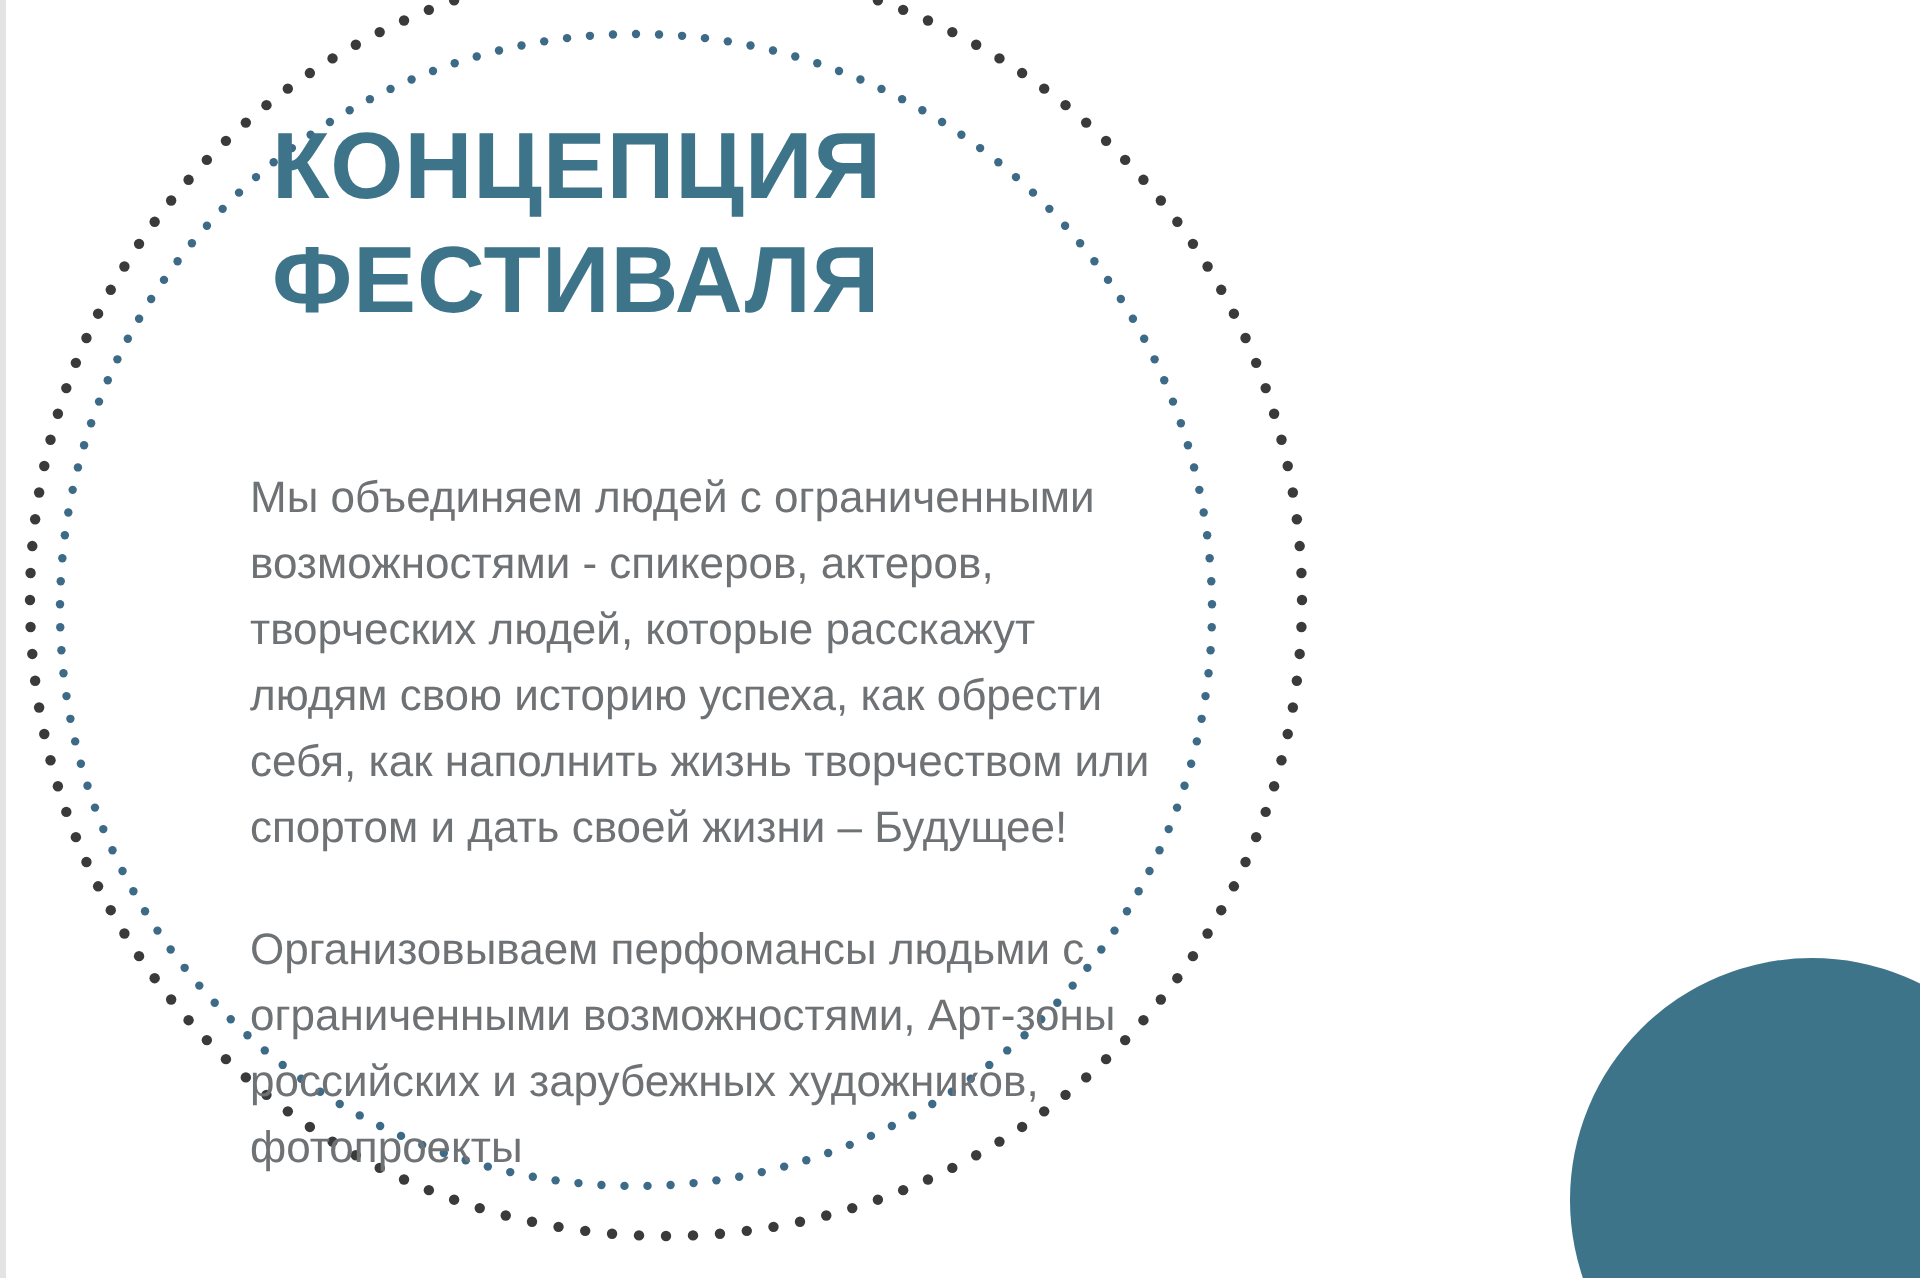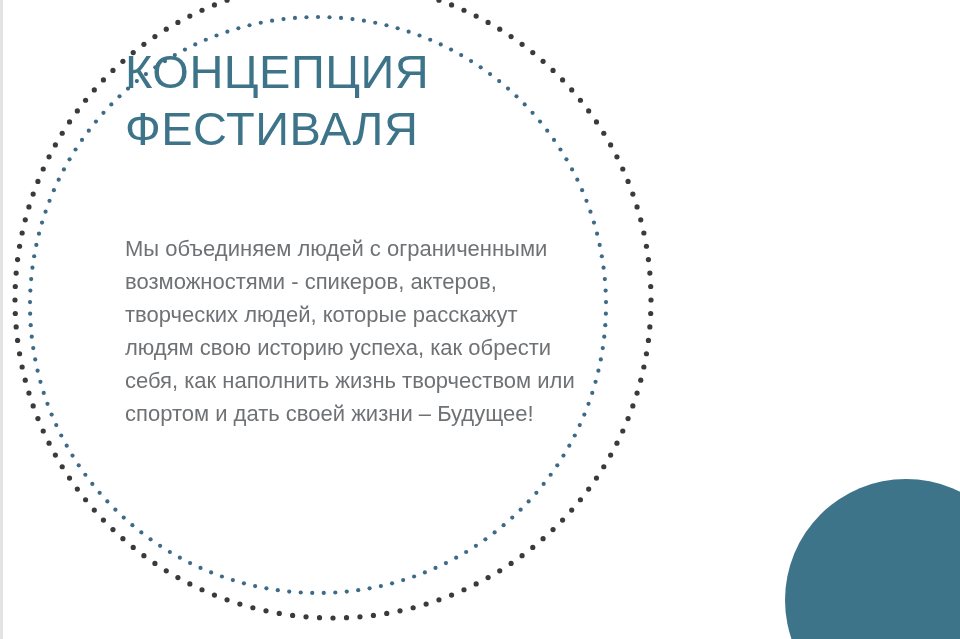--- a/index.html
+++ b/index.html
@@ -34,24 +34,24 @@
     left: 122px;
     top: 0;
     width: 470px;
     height: 639px;
   }
   #title {
     position: absolute;
     top: 43px;
     left: 0;
     width: 470px;
-    margin: 0;
+    margin: 11px;
     font-size: 47px;
     line-height: 1.22;
-    font-weight: normal;
+    font-weight: bold;
     letter-spacing: 0.5px;
     color: #3d7489;
     white-space: pre-line;
   }
   #body-text {
     position: absolute;
     top: 232px;
     left: 0;
     width: 460px;
   }
@@ -384,16 +384,17 @@
   </svg>
 
   <div class="corner-circle" id="corner-circle" style="left: 782px; top: 479px; width: 242px; height: 242px; background: rgb(61, 116, 137);"></div>
 
   <div id="content">
     <h1 id="title">КОНЦЕПЦИЯ
 ФЕСТИВАЛЯ</h1>
 
     <div id="body-text">
       <p class="para">Мы объединяем людей с ограниченными возможностями -  спикеров, актеров, творческих людей, которые расскажут людям свою историю успеха, как обрести себя, как наполнить жизнь творчеством или спортом и дать своей жизни – Будущее!</p>
+      <p class="para">Организовываем перфомансы людьми с ограниченными возможностями, Арт-зоны российских и зарубежных художников, фотопроекты</p>
     </div>
   </div>
 
 </div>
 
 </body></html>

